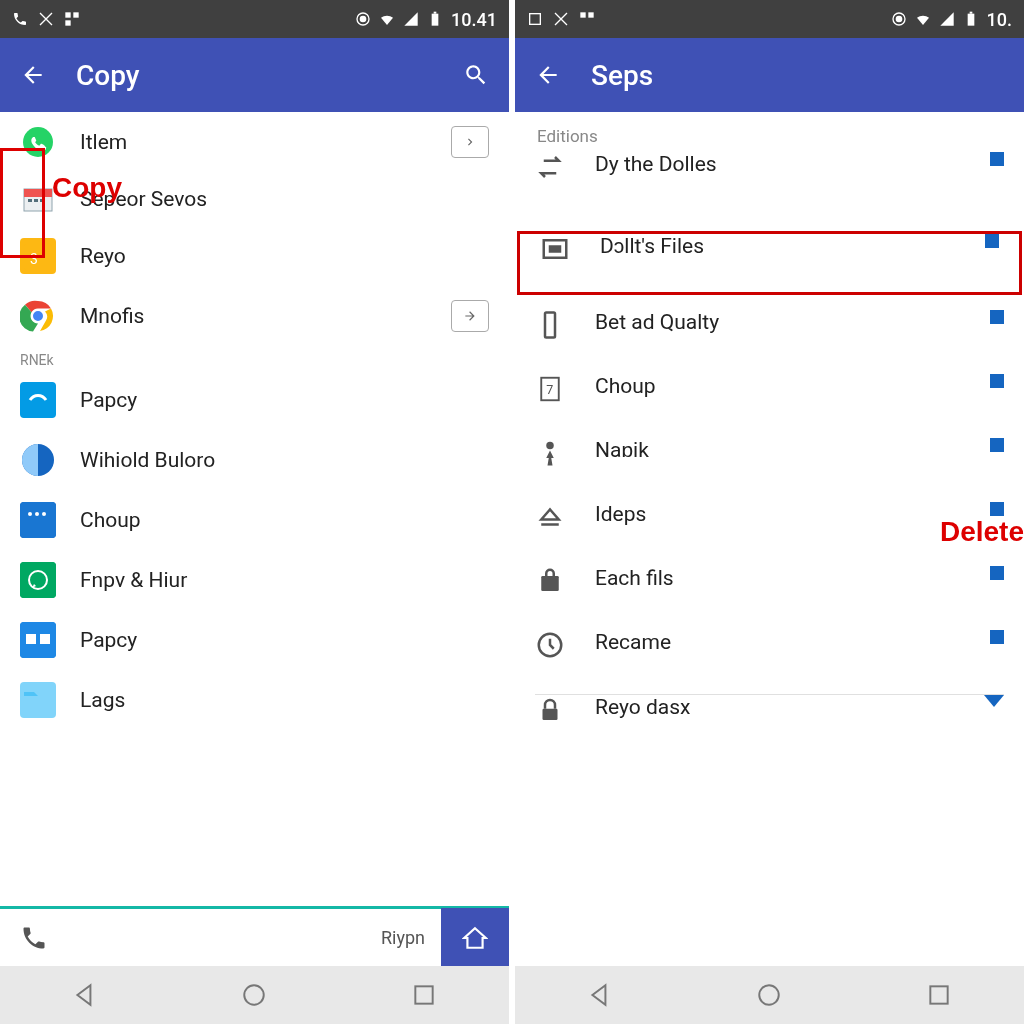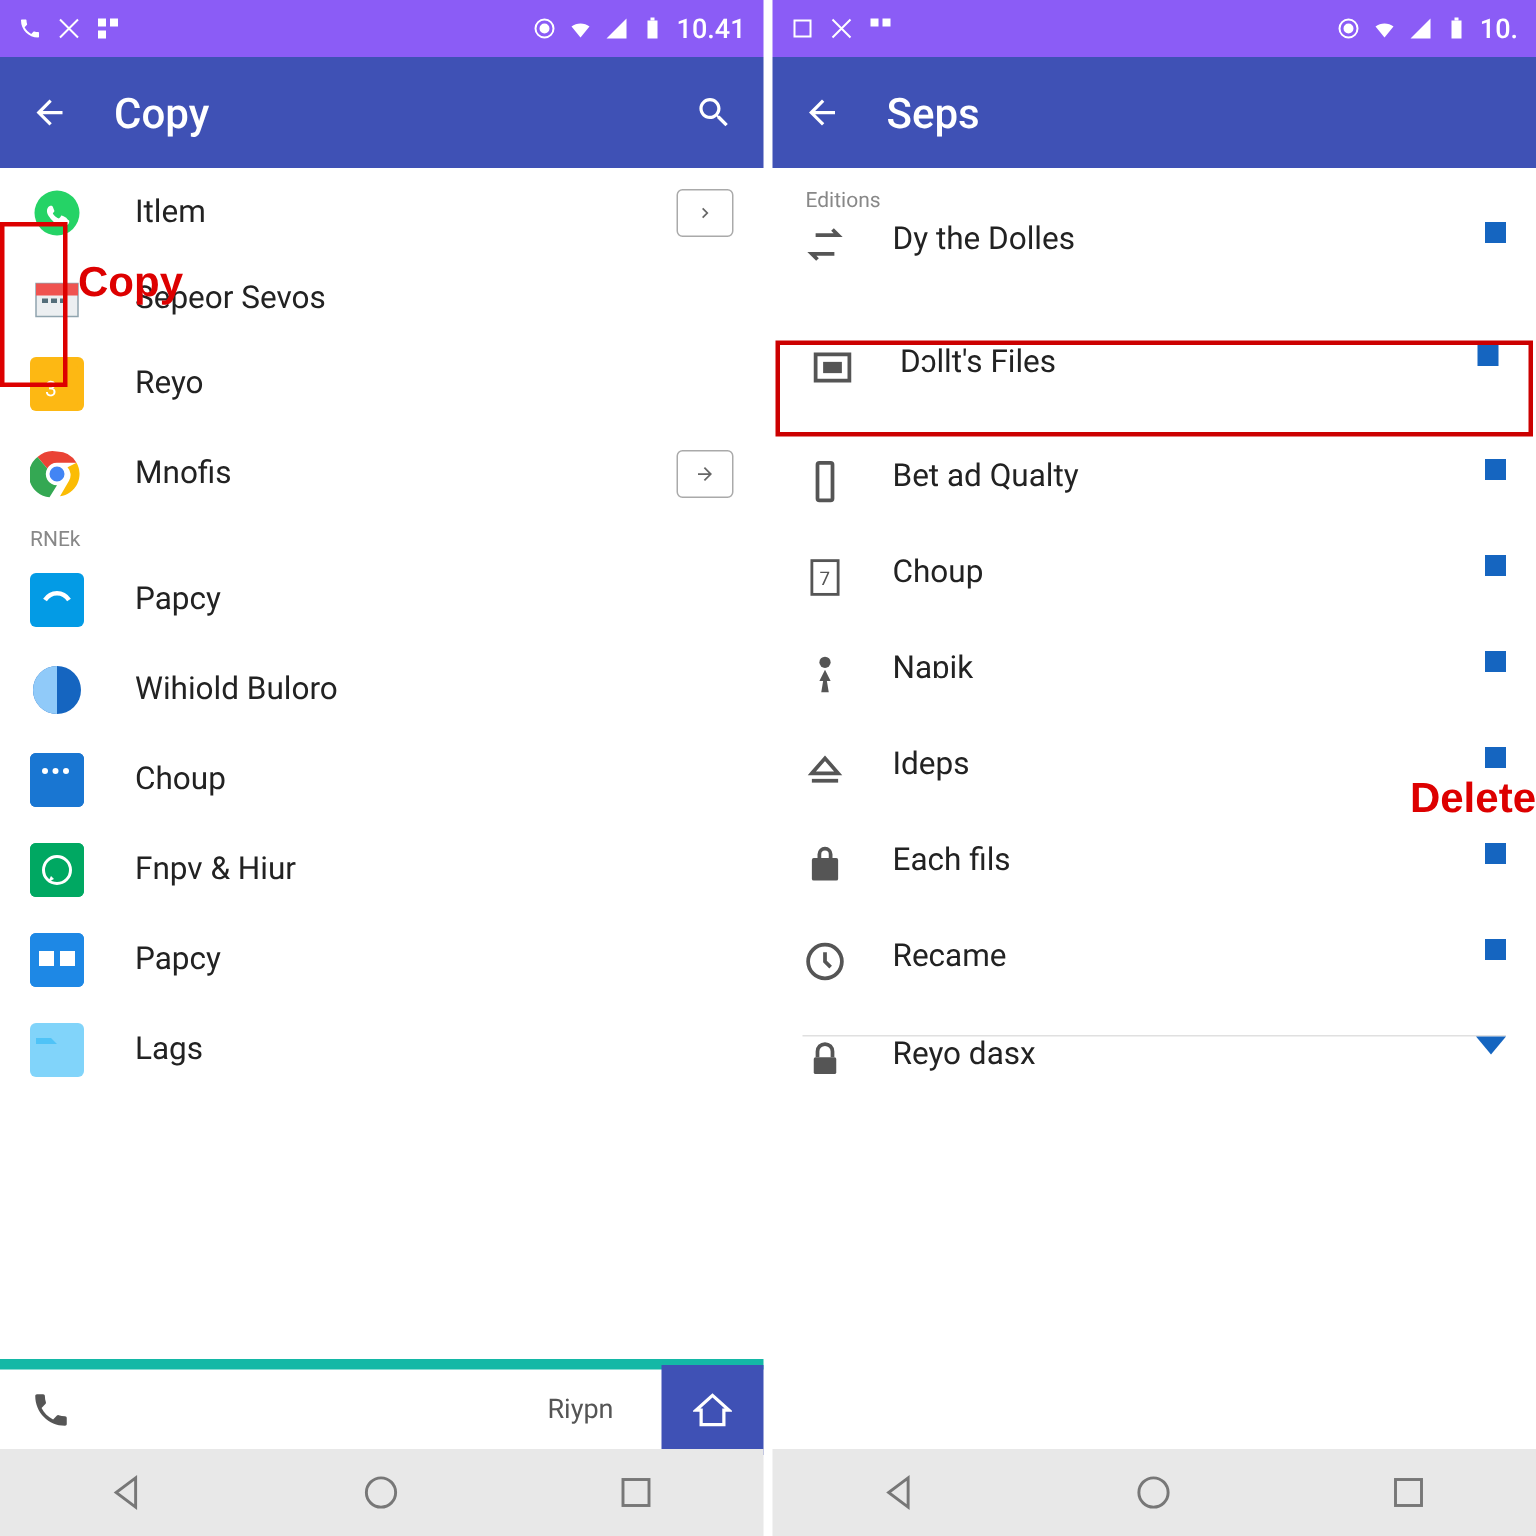--- a/index.html
+++ b/index.html
@@ -1,35 +1,35 @@
 <!DOCTYPE html>
 <html><head>
 <meta charset="utf-8">
 <style>
   * { box-sizing: border-box; margin: 0; padding: 0; }
   body { font-family: Roboto, Arial, sans-serif; background: #fff; width: 1024px; height: 1024px; overflow: hidden; }
   .wrap { display: flex; width: 1024px; height: 1024px; }
   .phone { flex: 1; display: flex; flex-direction: column; background: #fff; position: relative; }
   .phone:first-child { border-right: 6px solid #fff; }
-  .statusbar { background: #8b5cf6; color: #fff; height: 38px; display: flex; align-items: center; padding: 0 12px; font-size: 18px; }
+  .statusbar { background: #404040; color: #fff; height: 38px; display: flex; align-items: center; padding: 0 12px; font-size: 18px; }
   .sb-left { display: flex; gap: 10px; align-items: center; }
   .sb-right { margin-left: auto; display: flex; gap: 8px; align-items: center; font-weight: 500; }
   .sb-icon { width: 16px; height: 16px; display: inline-flex; align-items: center; justify-content: center; }
   .appbar { background: #3F51B5; color: #fff; height: 74px; display: flex; align-items: center; padding: 0 20px; }
   .appbar .back { width: 26px; height: 26px; margin-right: 30px; }
   .appbar .title { font-size: 28px; font-weight: 500; }
   .appbar .search { margin-left: auto; width: 26px; height: 26px; }
   .content { flex: 1; overflow: hidden; background: #fff; }
-  .row { display: flex; align-items: center; height: 60px; padding: 0 20px; gap: 10px; }
+  .row { display: flex; align-items: center; height: 60px; padding: 0 20px; }
   .row .ico { width: 36px; height: 36px; margin-right: 24px; border-radius: 4px; display: flex; align-items: center; justify-content: center; flex-shrink: 0; }
   .row .label { font-size: 21px; color: #222; }
   .row .arrow { margin-left: auto; width: 38px; height: 32px; border: 1px solid #aaa; border-radius: 4px; display: flex; align-items: center; justify-content: center; }
   .section-hdr { font-size: 14px; color: #888; padding: 6px 20px 2px; }
   .divider { height: 1px; background: #e0e0e0; margin: 0 20px; }
-  .footer { height: 60px; display: flex; align-items: center; padding: 0 0 0 20px; border-top: 7px solid #14b8a6; gap: 16px; }
+  .footer { height: 60px; display: flex; align-items: center; padding: 0 0 0 20px; border-top: 3px solid #14b8a6; }
   .footer .phone-icon { width: 28px; height: 28px; }
   .footer .spacer { flex: 1; }
   .footer .text { font-size: 18px; color: #555; margin-right: 16px; }
   .footer .home-btn { width: 68px; height: 60px; background: #3F51B5; display: flex; align-items: center; justify-content: center; }
   .navbar { height: 58px; background: #e8e8e8; display: flex; align-items: center; justify-content: space-around; }
   .nav-icon { width: 26px; height: 26px; color: #666; }
   .redbox { position: absolute; border: 3px solid #d00; pointer-events: none; }
   .redlabel { position: absolute; color: #d00; font-size: 28px; font-weight: 700; pointer-events: none; font-family: Arial, sans-serif; }
   
   .ico-whatsapp { background: #fff; }
@@ -312,21 +312,21 @@
     </div>
     <div class="appbar">
       <span class="back">
           <svg viewBox="0 0 24 24" fill="#fff">
             <path d="M20 11H7.8l5.6-5.6L12 4l-8 8 8 8 1.4-1.4L7.8 13H20z"></path>
           </svg>
         </span>
       <span class="title">Seps</span>
     </div>
     <div class="content">
-      <div class="section-hdr" style="font-size:14px;padding:14px 22px 6px;">Editions</div>
+      <div class="section-hdr" style="font-size:17px;padding:14px 22px 6px;">Editions</div>
       <div class="row2">
         <span class="ico2">
             <svg viewBox="0 0 24 24" fill="#555">
               <path d="M7 7h12l-3-3M17 17H5l3 3" stroke="#555" stroke-width="2" fill="none"></path>
             </svg>
           </span>
         <span class="label">Dy the Dolles</span>
         <span class="tick"></span>
       </div>
       <div class="row2 highlighted" style="margin:15px 2px;">

